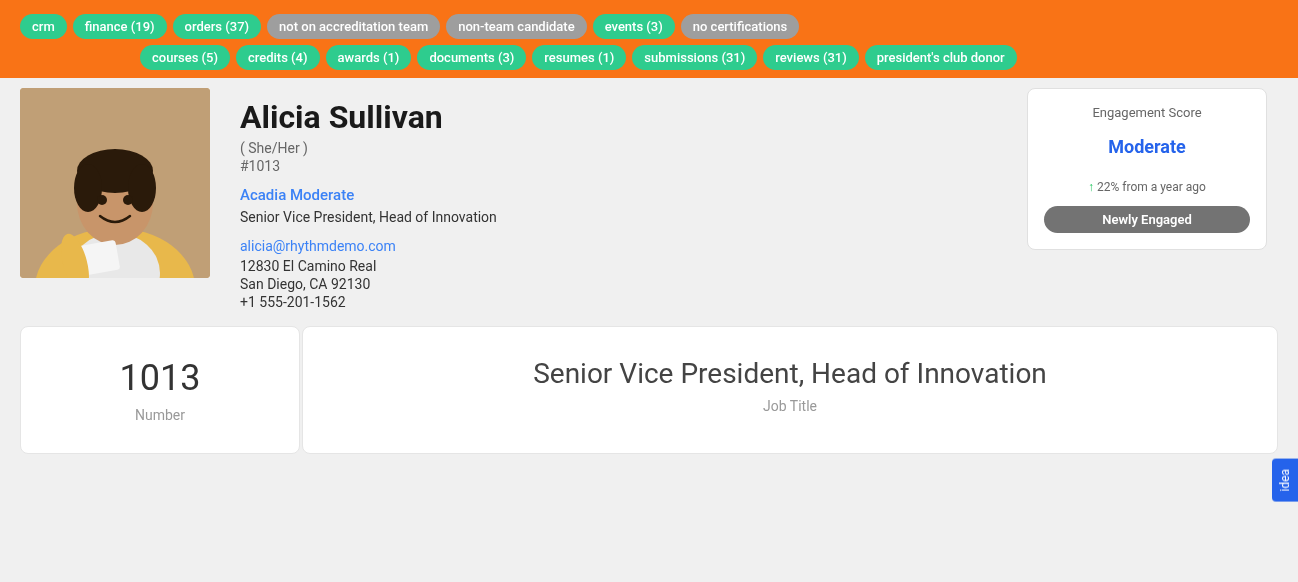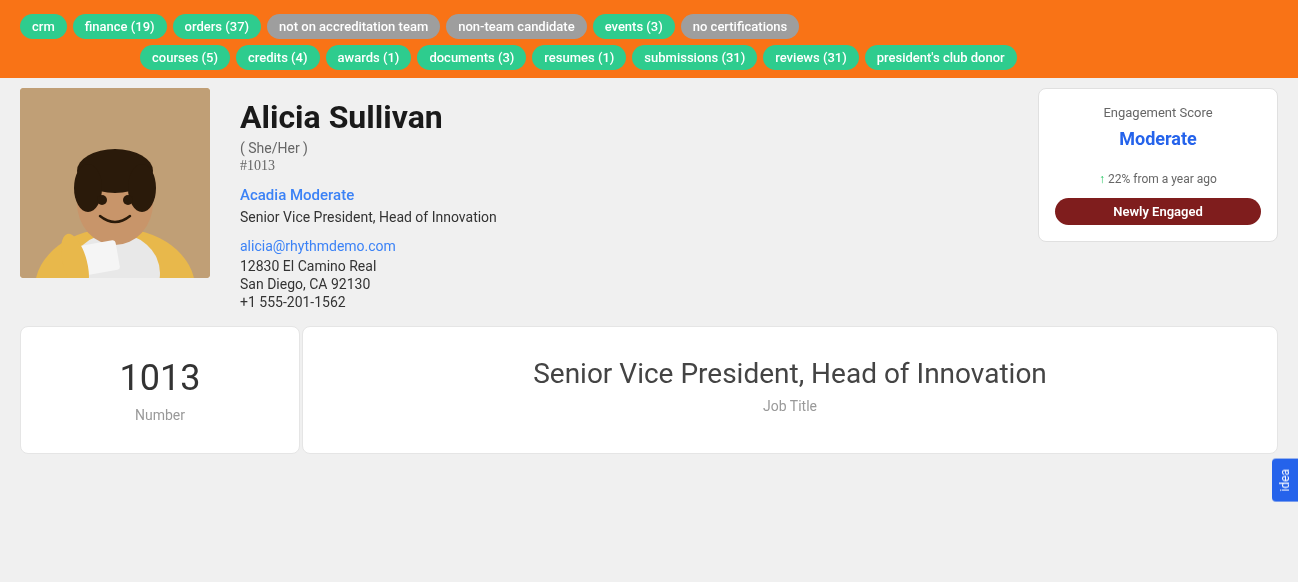--- a/index.html
+++ b/index.html
@@ -36,21 +36,21 @@
       color: white;
     }
 
     .tag-gray {
       background: #9e9e9e;
       color: white;
     }
 
     .profile-area {
       background: #f0f0f0;
-      padding: 10px 20px 16px 20px;
+      padding: 10px 31px 16px 20px;
       display: flex;
       gap: 30px;
       align-items: flex-start;
     }
 
     .profile-photo {
       width: 190px;
       height: 190px;
       border-radius: 4px;
       overflow: hidden;
@@ -81,21 +81,20 @@
     .profile-pronouns {
       color: #666;
       font-size: 14px;
       margin-bottom: 2px;
     }
 
     .profile-id {
       color: #666;
       font-size: 14px;
       margin-bottom: 12px;
-      font-family: Liberation Serif, serif;
     }
 
     .profile-company {
       color: #3b82f6;
       font-size: 15px;
       font-weight: 500;
       margin-bottom: 4px;
       cursor: pointer;
     }
 
@@ -130,21 +129,21 @@
       background: white;
       border: 1px solid #e0e0e0;
       border-radius: 8px;
       padding: 16px;
       text-align: center;
     }
 
     .engagement-title {
       font-size: 13px;
       color: #666;
-      margin-bottom: 8px;
+      margin-bottom: 16px;
     }
 
     .engagement-score {
       font-size: 56px;
       font-weight: 700;
       color: #2563eb;
       line-height: 1;
       margin-bottom: 8px;
     }
 
@@ -159,21 +158,21 @@
       font-size: 12px;
       color: #666;
       margin-bottom: 12px;
     }
 
     .engagement-change .arrow-up {
       color: #22c55e;
     }
 
     .engagement-badge {
-      background: #7f1d1d;
+      background: #737373;
       color: white;
       border-radius: 20px;
       padding: 6px 16px;
       font-size: 13px;
       font-weight: 600;
     }
 
     .stats-area {
       padding: 0 20px 20px 20px;
       display: flex;

